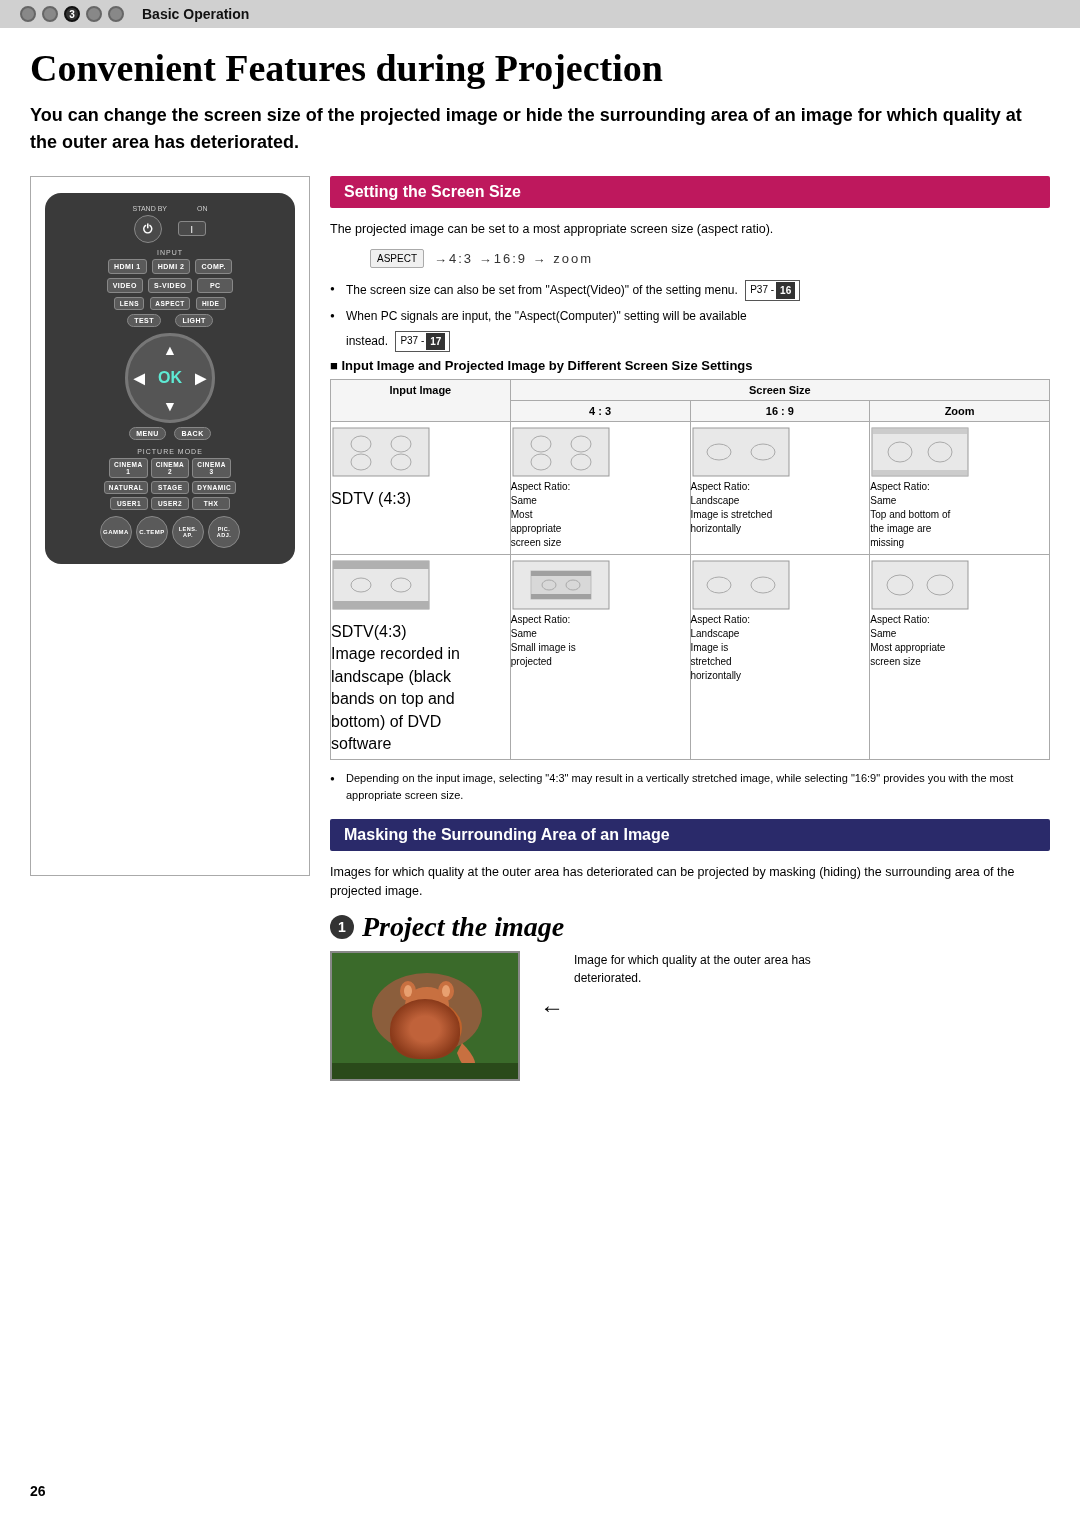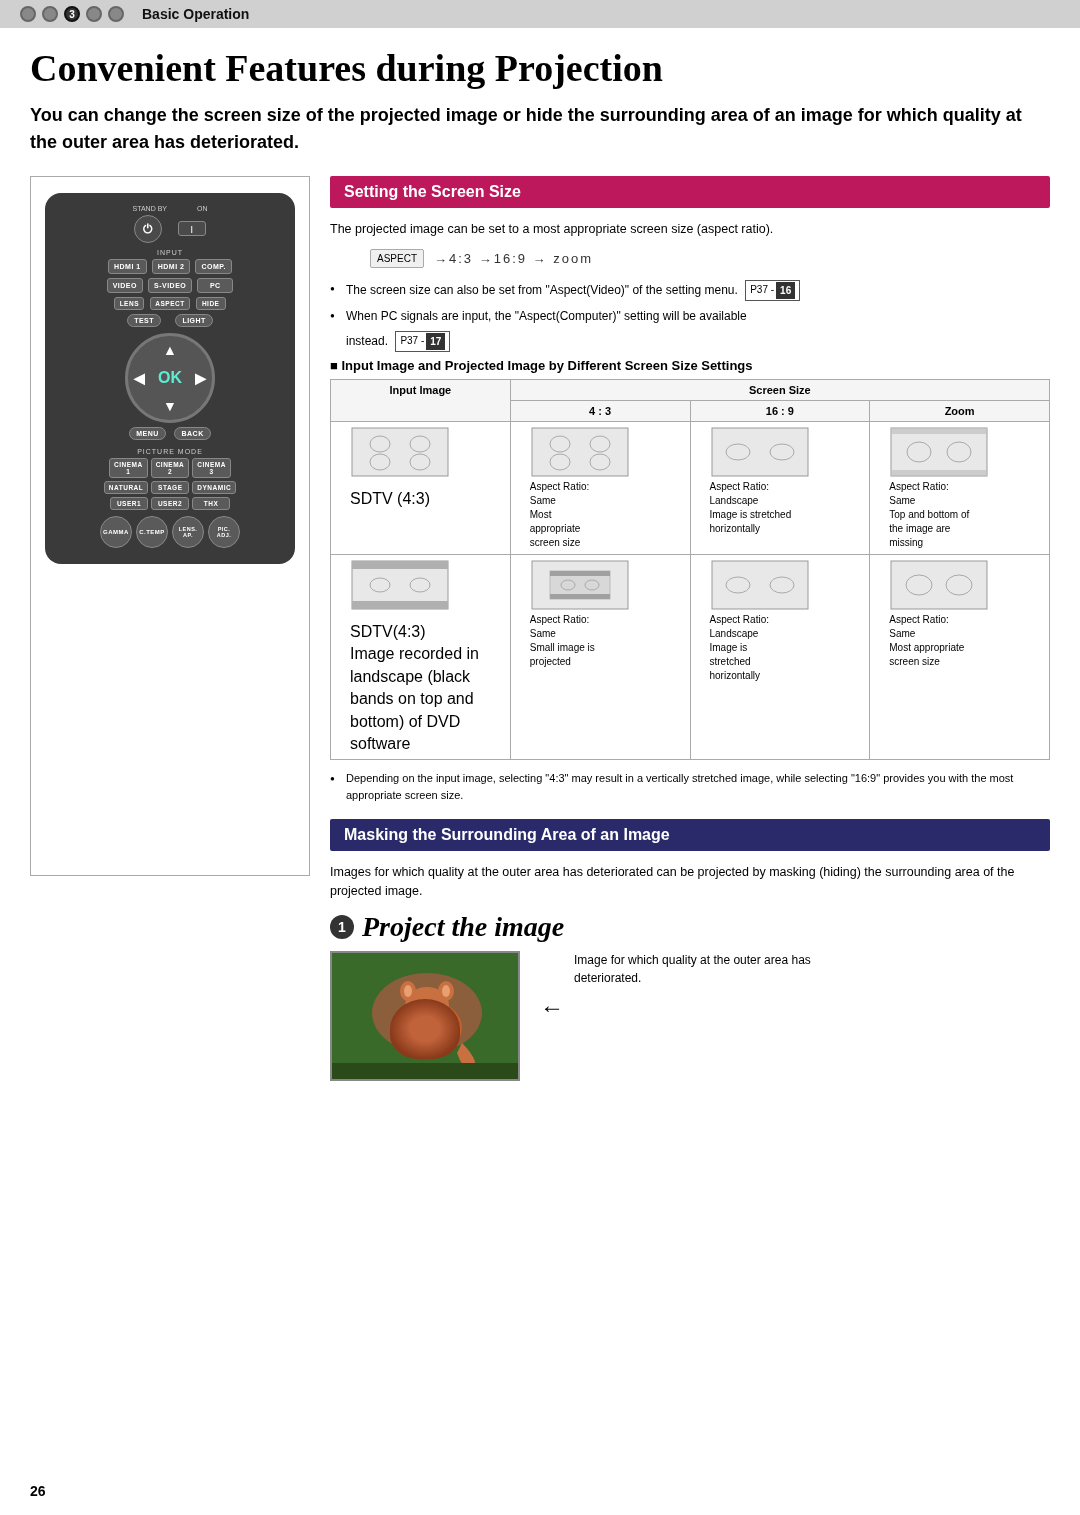--- a/index.html
+++ b/index.html
@@ -336,21 +336,21 @@
     
     .settings-table {
       width: 100%;
       border-collapse: collapse;
       font-size: 11px;
       margin-bottom: 10px;
     }
 
     .settings-table td, .settings-table th {
       border: 1px solid #aaa;
-      padding: 4px 19px;
+      padding: 4px 0;
       vertical-align: top;
     }
 
     .settings-table .header-row th {
       background: #f5f5f5;
       text-align: center;
       font-weight: bold;
       font-size: 11px;
     }
 

